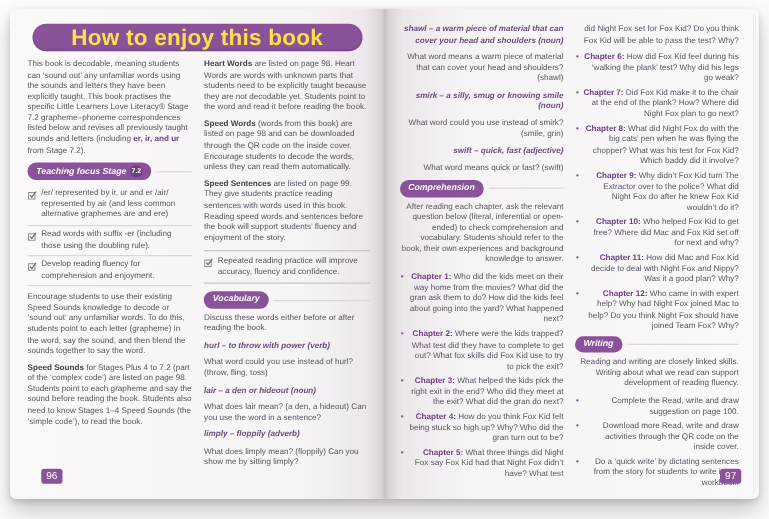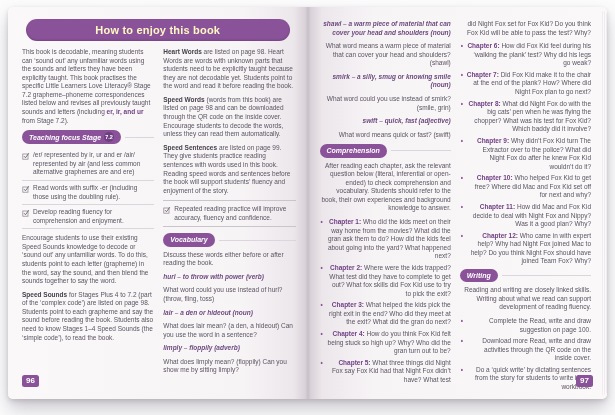--- a/index.html
+++ b/index.html
@@ -13,22 +13,22 @@
     border-radius:5px 0 0 5px;padding:10px 12px 24px 14px;}
   .page.right{background:linear-gradient(to left,#faf8f9 0%,#f7f4f6 78%,#e9e3e8 100%);
     border-radius:0 5px 5px 0;padding:13px 16px 24px 12px;text-align:right;}
   .gutter{position:absolute;top:0;bottom:0;left:50%;width:28px;transform:translateX(-50%);
     pointer-events:none;border-radius:0;
     background:linear-gradient(to right,rgba(70,50,70,0) 0%,rgba(70,50,70,.10) 40%,rgba(70,50,70,.20) 50%,rgba(70,50,70,.10) 60%,rgba(70,50,70,0) 100%);}
   .edge{position:absolute;top:4px;bottom:4px;right:0;width:5px;pointer-events:none;
     background:repeating-linear-gradient(to right,#efeaee 0 1px,#fbf9fa 1px 2px);
     border-radius:0 4px 4px 0;opacity:.9;}
   .titlebar{height:22px;line-height:22px;margin:2px 6px 7px 4px;border-radius:11px;
-    background:var(--purple,#8a5299);color:#fef9c3;text-align:center;font-weight:bold;
-    font-size:11px;letter-spacing:.2px;box-shadow:inset 0 -1px 2px rgba(0,0,0,.18);}
+    background:var(--purple,#8a5299);color:#fde047;text-align:center;font-weight:bold;
+    font-size:18px;letter-spacing:.2px;box-shadow:inset 0 -1px 2px rgba(0,0,0,.18);}
   .cols{display:flex;gap:9px;}
   .col{flex:1;min-width:0;font-size:6.5px;line-height:1.32;color:#5a5360;}
   .col p{margin:0 0 5px;}
   b.lead{color:#46404c;}
   .gra{color:var(--purple_dark,#7b4690);font-weight:bold;}
   .pillrow{display:flex;align-items:center;margin:1px 0 4px;}
   .pillrow::after{content:'';flex:1;height:1px;background:#ddd5dd;margin-left:4px;}
   .pill{display:inline-flex;align-items:center;background:var(--purple,#8a5299);color:#fff;
     font-weight:bold;font-style:italic;font-size:7px;padding:2px 7px;border-radius:8px;
     white-space:nowrap;}
@@ -42,21 +42,21 @@
   .note .box{flex:0 0 auto;margin:1px 3px 0 0;}
   .vword{font-weight:bold;font-style:italic;color:#6d4a7e;margin:0 0 1px 7px;}
   .vq{margin:0 0 4px;}
   .chap{display:flex;margin:0 0 3px;}
   .chap .dot,.wb .dot{color:var(--purple,#8a5299);font-weight:bold;margin:0 3px 0 1px;line-height:1.2;}
   .chap b{color:var(--purple_dark,#7b4690);}
   .chap p,.wb p{margin:0;}
   .wb{display:flex;margin:0 0 3px;}
   .cont{margin:0 0 4px 8px;}
   .pagenum{position:absolute;bottom:12px;background:var(--purple,#8a5299);color:#fff;
-    font-weight:bold;font-size:8px;padding:2px 4px;border-radius:2.5px;line-height:1;}
+    font-weight:normal;font-size:8px;padding:2px 4px;border-radius:2.5px;line-height:1;margin-left:11px;}
   .pagenum.pl{left:14px;}
   .pagenum.pr{right:14px;}
 </style>
 </head>
 <body>
 
 <div class="scene">
   <div class="book">
 
     <div class="page left">

